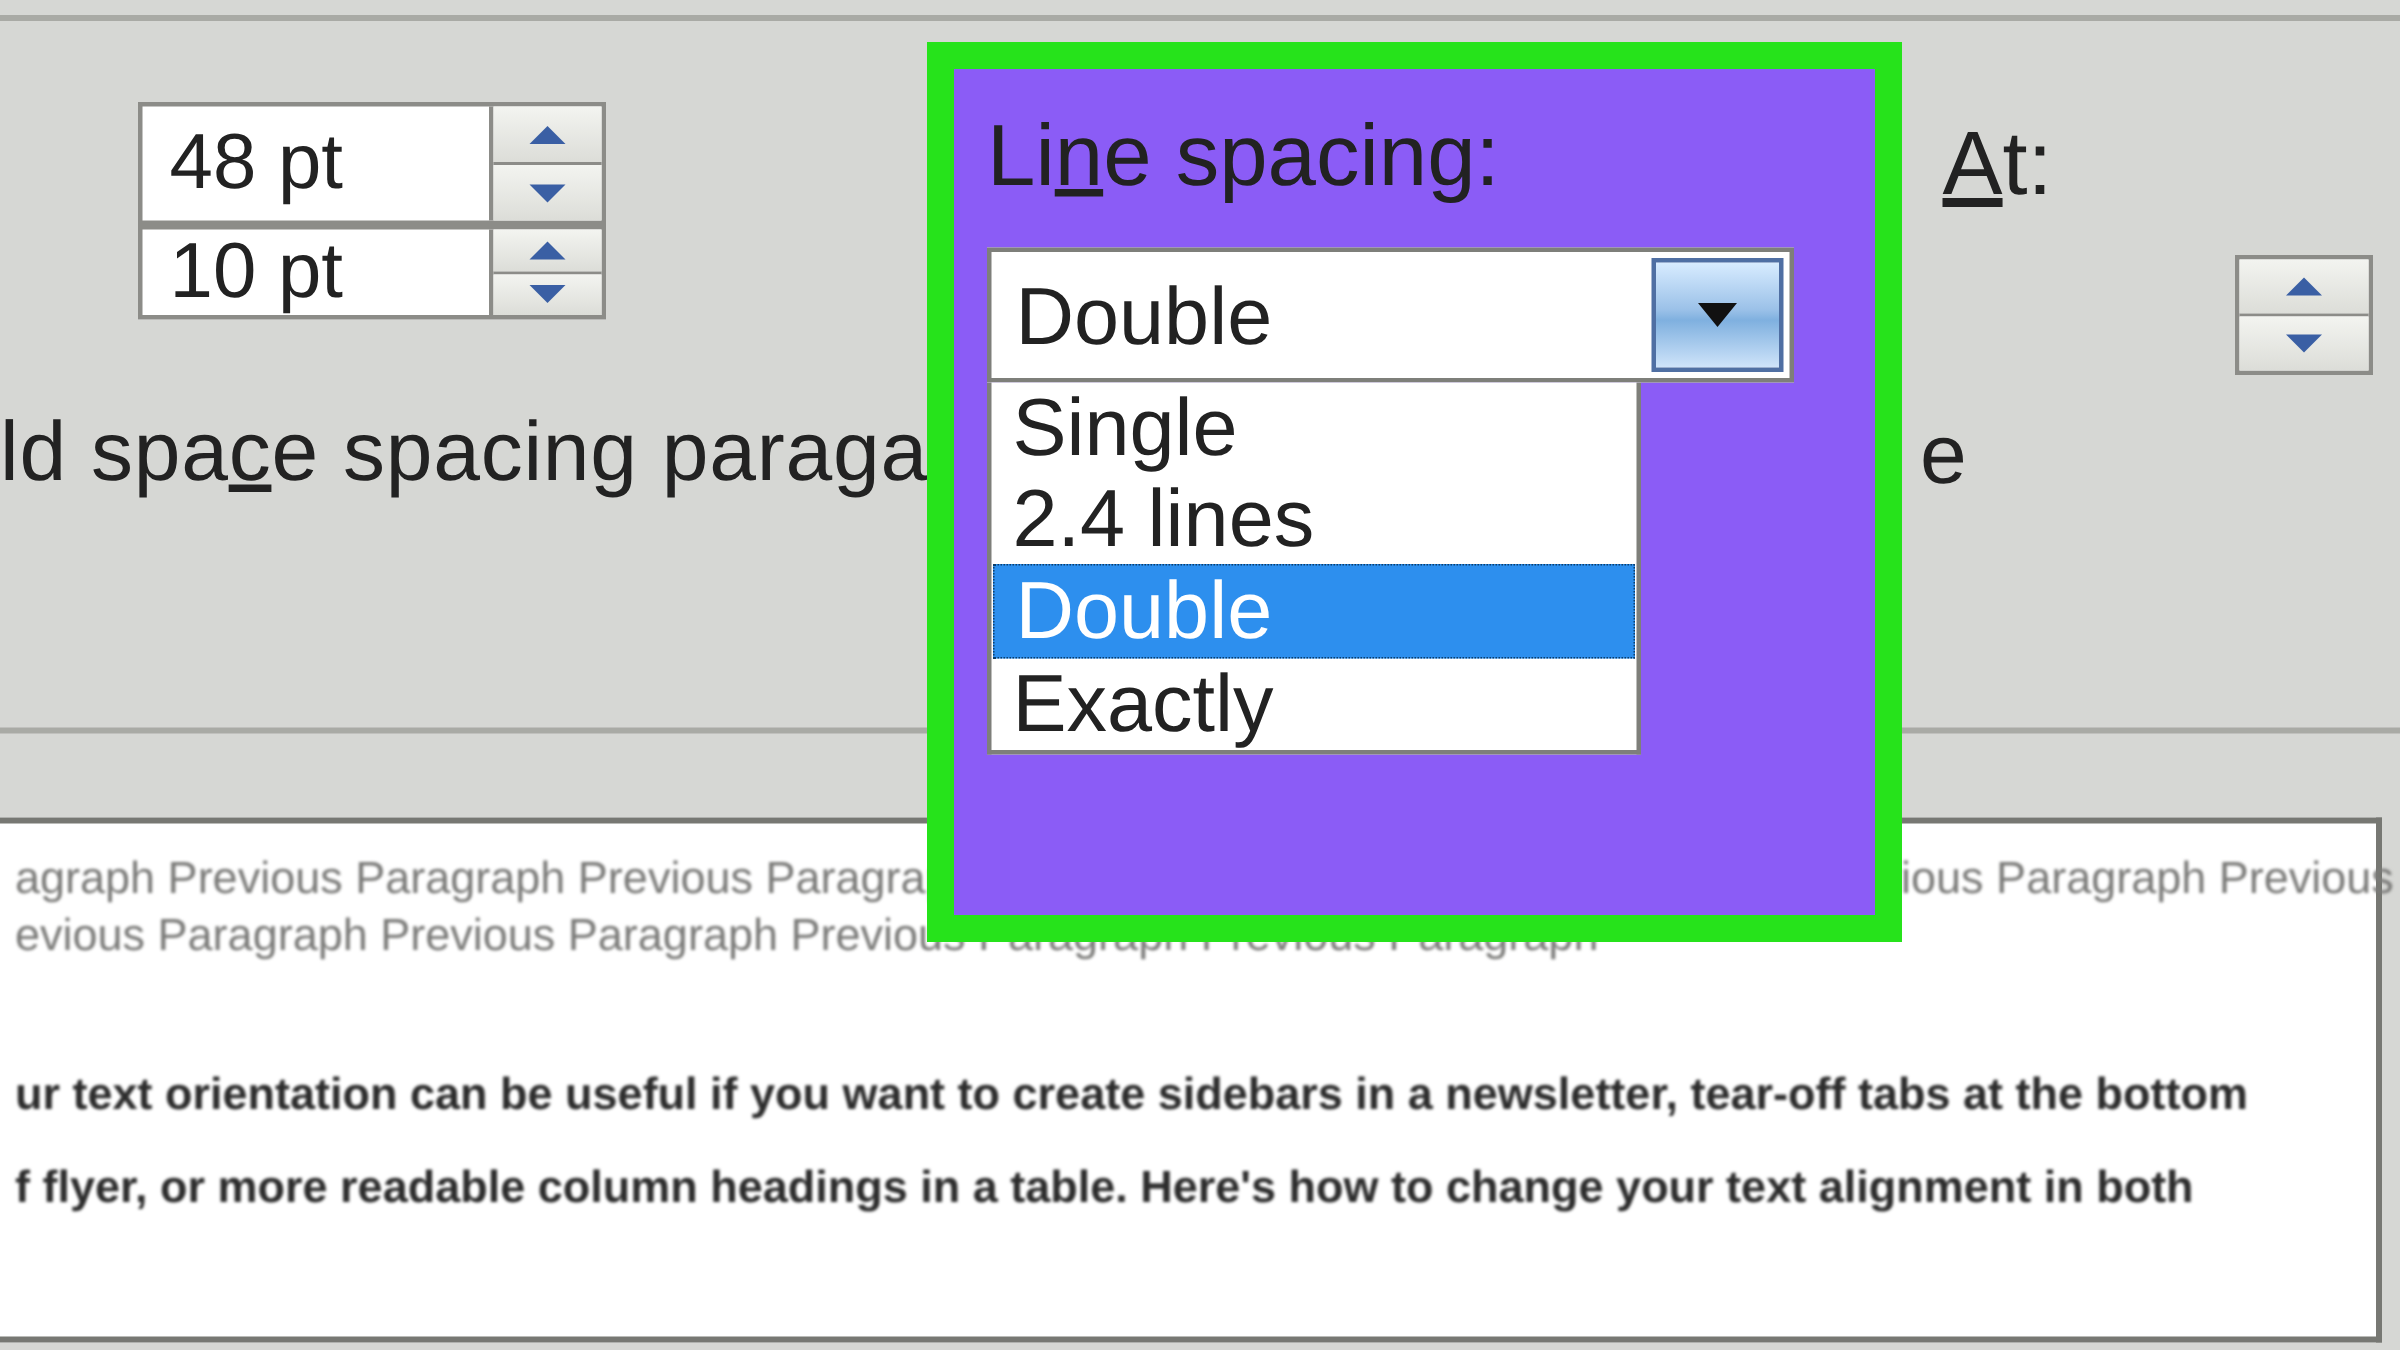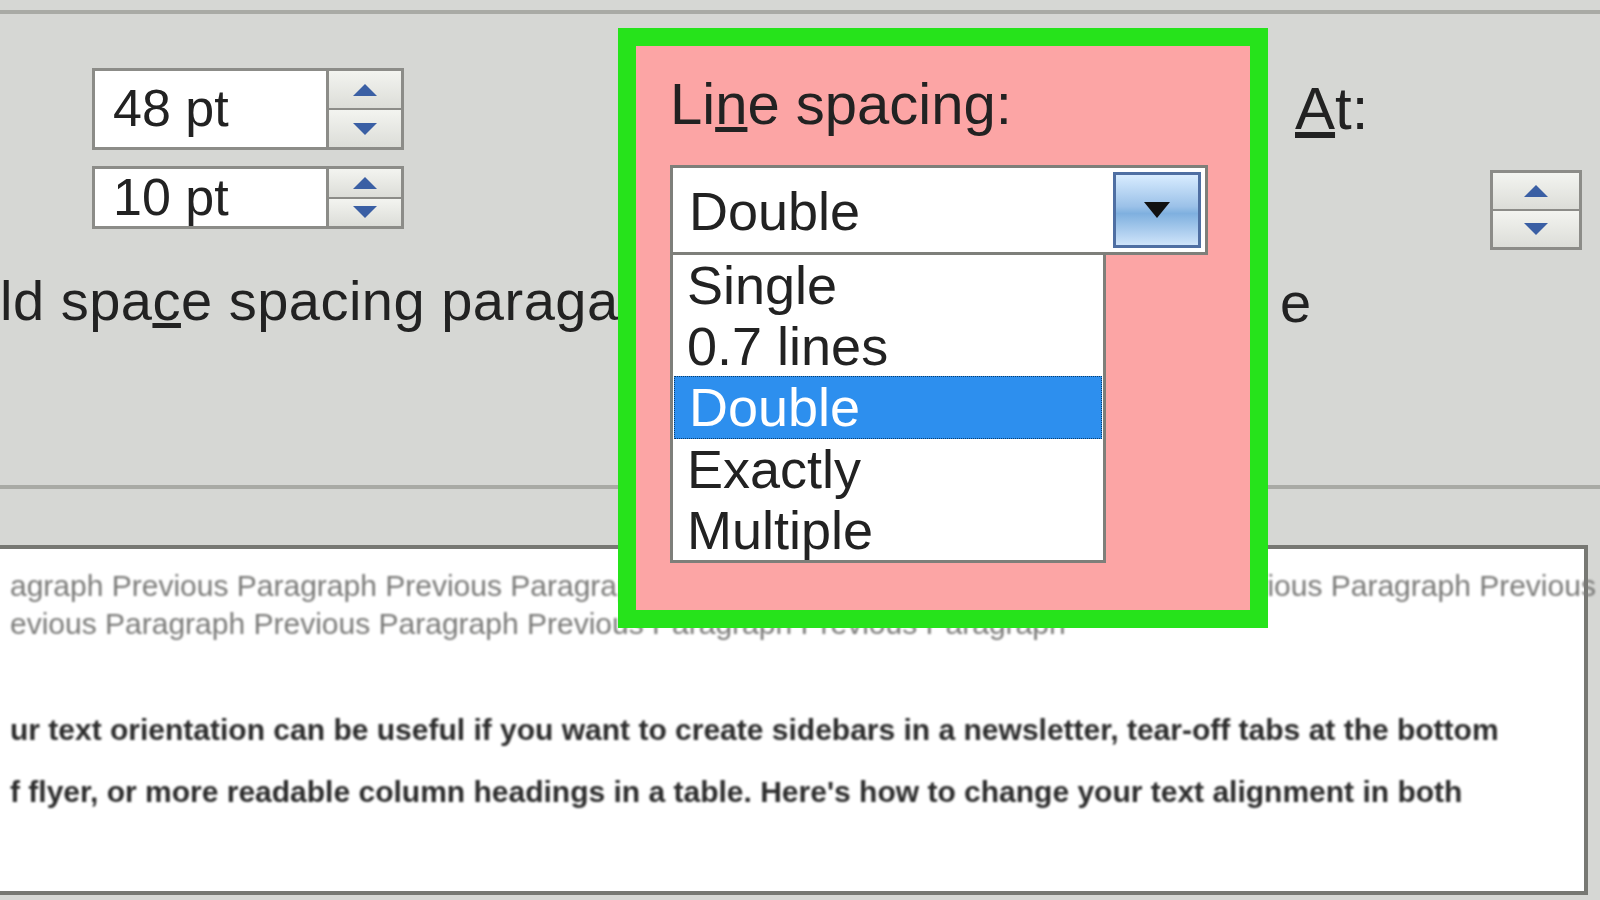--- a/index.html
+++ b/index.html
@@ -61,21 +61,21 @@
     display: flex;
     align-items: center;
     justify-content: center;
     background: linear-gradient(#f3f4f0, #dcddd8);
     border-bottom: 2px solid #8c8c88;
   }
   .spinner .btn:last-child { border-bottom: none; }
   .spinner svg { display: block; }
 
   .spinner-1 { left: 92px;   top: 68px;  width: 312px; height: 82px; }
-  .spinner-2 { left: 92px;   top: 166px; width: 312px; height: 63px; }
+  .spinner-2 { left: 92px;   top: 150px; width: 312px; height: 63px; }
   .spinner-at { left: 1490px; top: 170px; width: 92px;  height: 80px; }
 
   
   .cbline {
     position: absolute;
     left: 0;
     top: 268px;
     font-size: 56px;
     letter-spacing: 0.5px;
   }
@@ -130,24 +130,24 @@
   }
   .preview .gap { height: 56px; }
 
   
   .hl-box {
     position: absolute;
     left: 618px;
     top: 28px;
     width: 650px;
     height: 600px;
-    background: #fca5a5;
+    background: #8b5cf6;
     border: 18px solid #26e31b;
     box-sizing: border-box;
-    padding: 24px 28px 10px 34px;
+    padding: 24px 28px 10px 22px;
   }
   .hl-label {
     font-size: 58px;
     margin-bottom: 28px;
   }
   .hl-label .ul { text-decoration: underline; }
 
   .combo {
     display: flex;
     width: 538px;
@@ -271,18 +271,17 @@
     <div class="sel">Double</div>
     <div class="drop">
       <svg width="34" height="20">
           <polygon points="4,2 30,2 17,18" fill="#111"></polygon>
         </svg>
     </div>
   </div>
 
   <div class="listbox">
     <div class="opt">Single</div>
-    <div class="opt">0.7 lines</div>
+    <div class="opt">2.4 lines</div>
     <div class="opt selected">Double</div>
     <div class="opt">Exactly</div>
-    <div class="opt">Multiple</div>
   </div>
 </div>
 
 </body></html>

